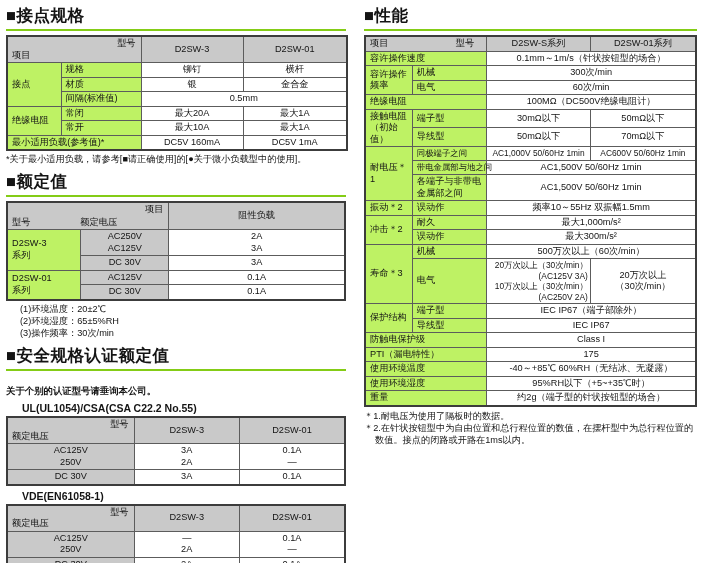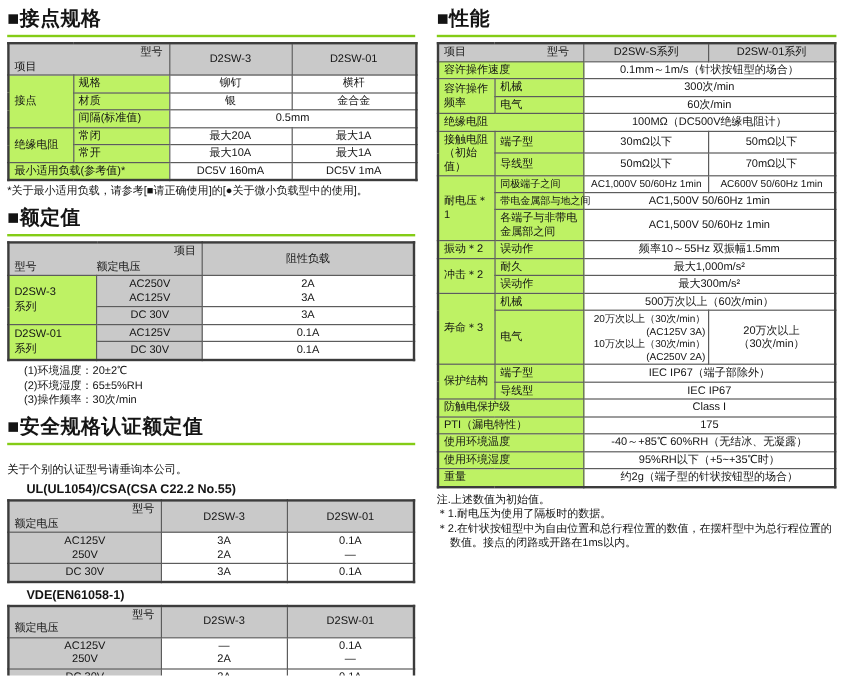--- a/index.html
+++ b/index.html
@@ -40,21 +40,21 @@
   
   .diag2 { display:flex; flex-direction:column; justify-content:space-between; min-height:24px; }
   .diag2 .top { text-align:right; padding-right:3px; }
   .diag2 .bot { display:flex; text-align:left; }
   .diag2 .bot .m { width:45%; padding-left:2px; }
   .diag2 .bot .v { flex:1; }
 
   .note  { font-size:9.2px; line-height:1.32; }
   .note-ind { padding-left:14px; }
   .hang  { padding-left:11px; text-indent:-11px; }
-  .intro { font-size:9.4px; margin:14px 0 3px 0; }
+  .intro { font-size:9.4px; margin:14px 0 3px 0;font-weight:bold; }
   .std-caption { font-size:10.5px; font-weight:bold; margin:4px 0 2px 16px; }
 </style>
 </head>
 <body>
 
 <div class="page">
 
   <div class="col-left">
 
     <div class="section-title">■接点规格</div>
@@ -359,18 +359,17 @@
         <td colspan="2">95%RH以下（+5~+35℃时）</td>
       </tr>
       <tr>
         <td colspan="2" class="lbl">重量</td>
         <td colspan="2">约2g（端子型的针状按钮型的场合）</td>
       </tr>
     </tbody>
       </table>
 
     <div style="margin-top:3px">
-      <div class="note">注.上述数值为初始值。</div>
       <div class="note">＊1.耐电压为使用了隔板时的数据。</div>
       <div class="note hang">＊2.在针状按钮型中为自由位置和总行程位置的数值，在摆杆型中为总行程位置的数值。接点的闭路或开路在1ms以内。</div>
     </div>
   </div>
 </div>
 
 </body></html>

